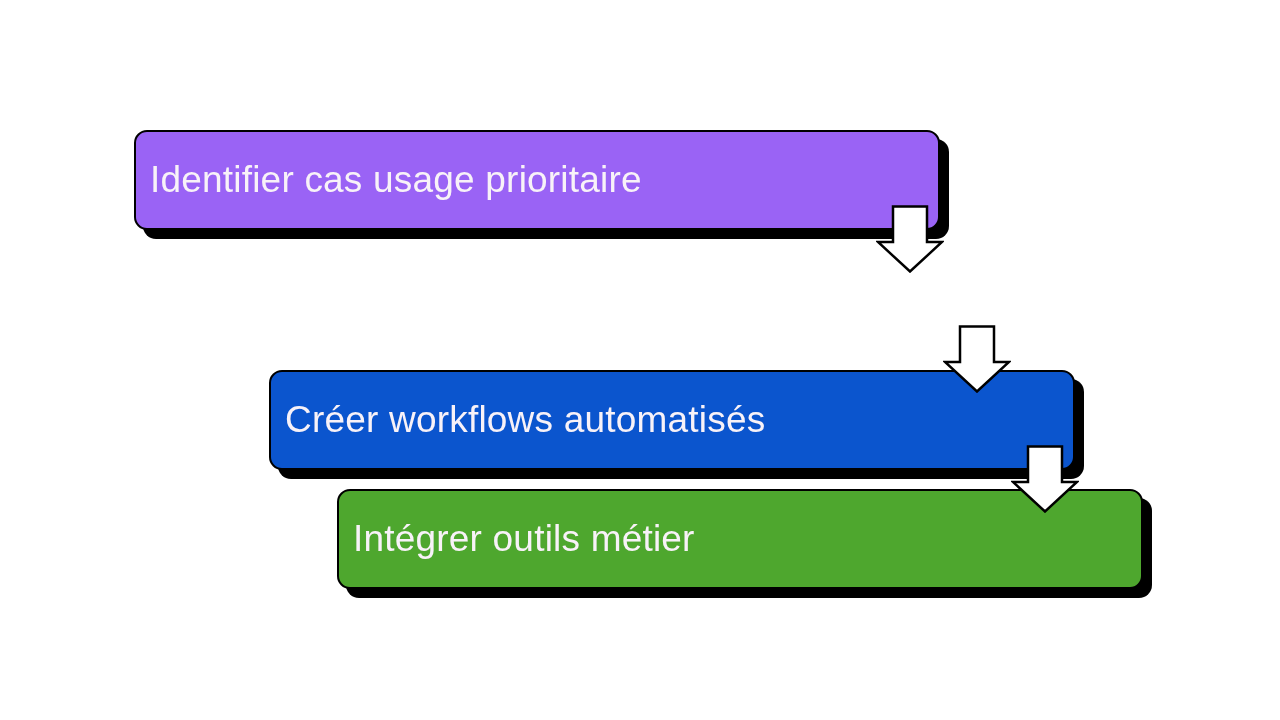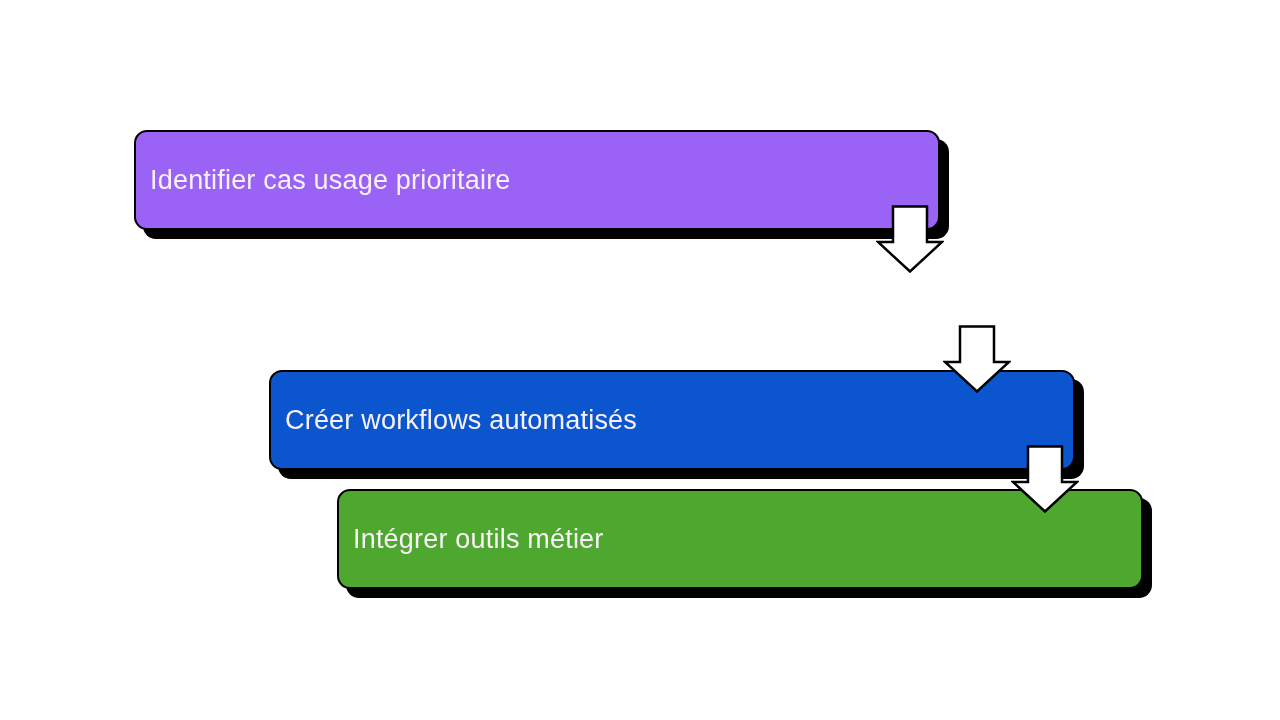--- a/index.html
+++ b/index.html
@@ -25,21 +25,21 @@
     box-sizing: border-box;
     border: 2px solid #000000;
     border-radius: 13px;
     box-shadow: 9px 9px 0 0 #000000;
     display: flex;
     align-items: center;
     padding-left: 14px;
   }
   .step-label {
     color: #F8F2F8;
-    font-size: 27px;
+    font-size: 37px;
     font-weight: 400;
     letter-spacing: 0.2px;
     white-space: nowrap;
   }
   .step-1 { left: 134px; top: 130px; }
   .step-2 { left: 204px; top: 250px; }
   .step-3 { left: 269px; top: 370px; }
   .step-4 { left: 337px; top: 489px; }
 
   .arrow {

